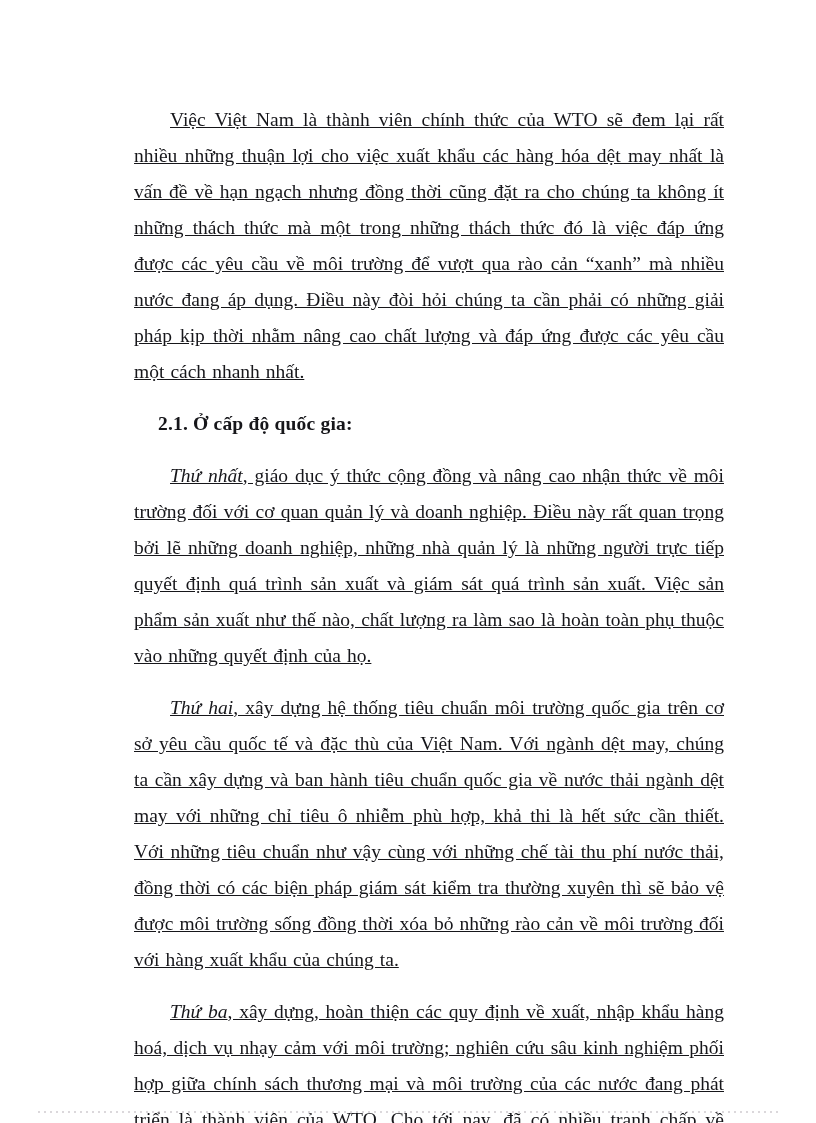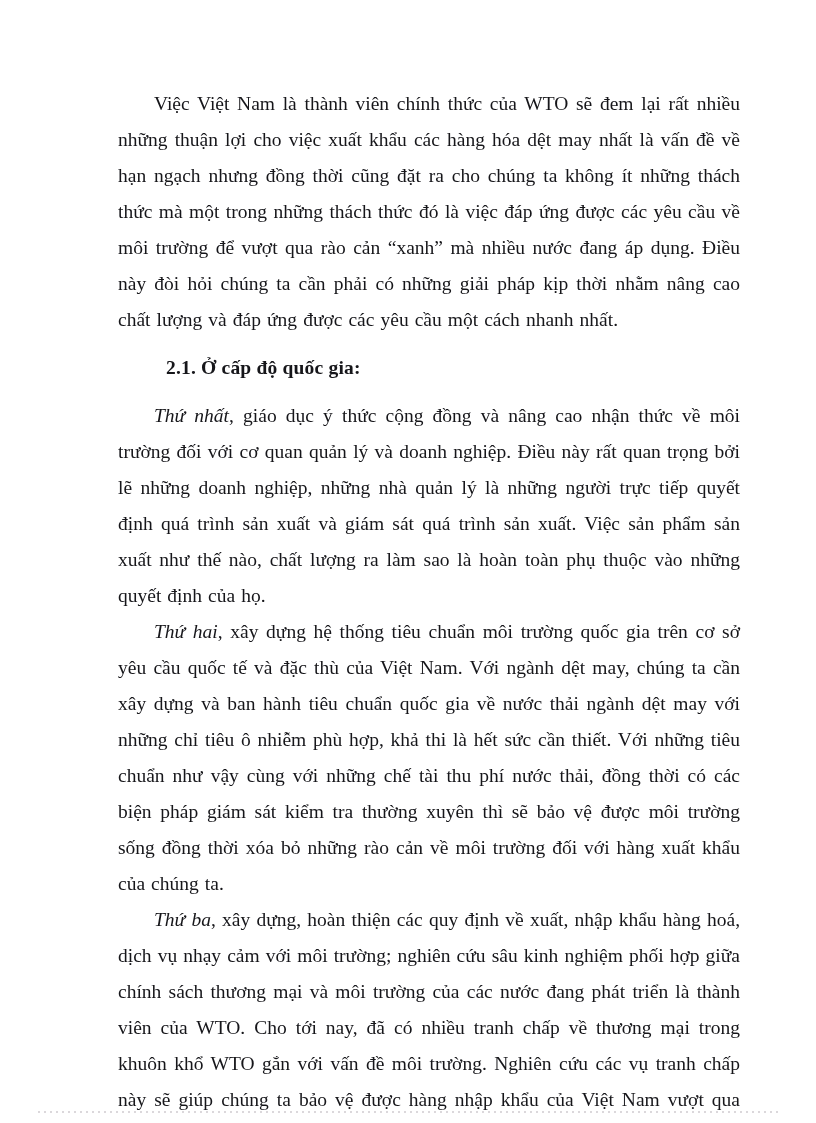--- a/index.html
+++ b/index.html
@@ -23,27 +23,28 @@
     width: 622px;
     font-family: "Liberation Serif", "DejaVu Serif", serif;
     font-size: 19.5px;
     line-height: 36px;
     color: #16161a;
     text-align: justify;
     text-justify: inter-word;
     -webkit-font-smoothing: antialiased;
   }
   .para {
-    margin: 0;
+    margin: 16px;
     text-indent: 36px;
     text-align: justify;
     word-spacing: 0.06em;
+    text-decoration: underline;
   }
   .heading {
-    margin: 12px;
+    margin: 4px;
     text-indent: 36px;
     font-weight: bold;
     text-align: left;
     letter-spacing: 0.01em;
   }
   .lead-italic {
     font-style: italic;
   }
   
   .scan-artifact {

